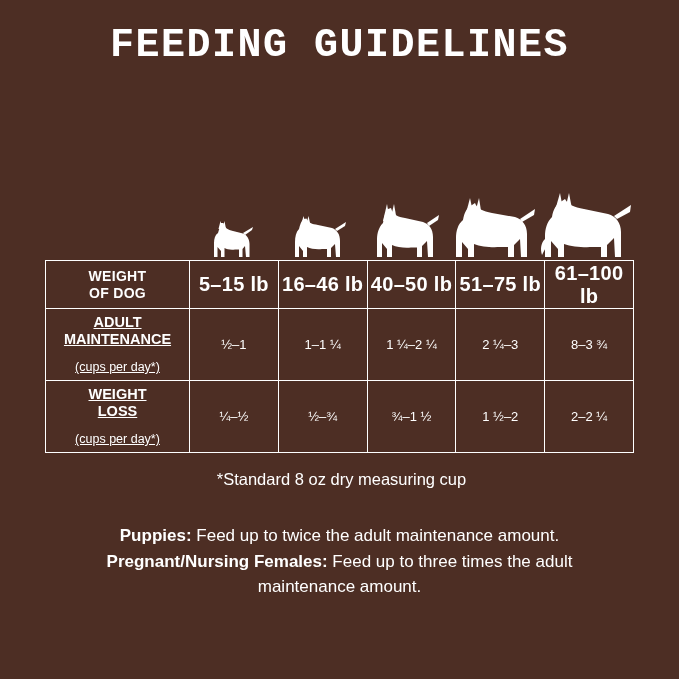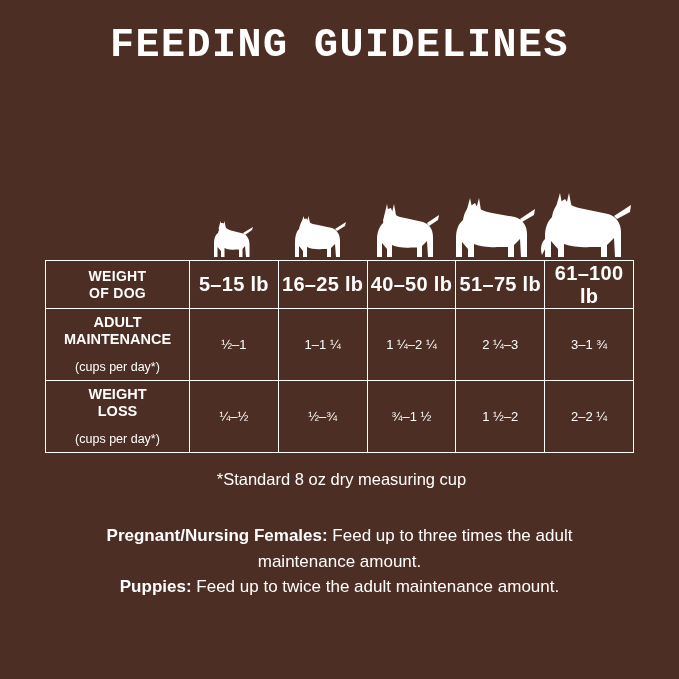--- a/index.html
+++ b/index.html
@@ -88,20 +88,21 @@
     line-height: 1.15;
   }
   table.fg tr.body td {
     height: 71px;
     font-size: 13px;
   }
   table.fg tr.body td.label {
     font-size: 14.5px;
     font-weight: bold;
     line-height: 1.2;
+    text-decoration: underline;
   }
   .sub {
     display: block;
     font-size: 12.5px;
     font-weight: normal;
     margin-top: 12px;
   }
   .frac {
     font-size: 19px;
   }
@@ -207,37 +208,37 @@
 
   <div class="table-wrap">
     <table class="fg">
       <tbody>
           <tr class="head">
         <td class="label">
           <div>WEIGHT</div>
           <div>OF DOG</div>
         </td>
         <td>5–15 lb</td>
-        <td>16–25 lb</td>
+        <td>16–46 lb</td>
         <td>40–50 lb</td>
         <td>51–75 lb</td>
         <td>61–100 lb</td>
       </tr>
 
       <tr class="body">
         <td class="label">
           <div>ADULT</div>
           <div>MAINTENANCE</div>
           <span class="sub">(cups per day*)</span>
         </td>
         <td class="frac">½–1</td>
         <td class="frac">1–1 ¼</td>
         <td class="frac">1 ¼–2 ¼</td>
         <td class="frac">2 ¼–3</td>
-        <td class="frac">3–1 ¾</td>
+        <td class="frac">8–3 ¾</td>
       </tr>
 
       <tr class="body">
         <td class="label">
           <div>WEIGHT</div>
           <div>LOSS</div>
           <span class="sub">(cups per day*)</span>
         </td>
         <td class="frac">¼–½</td>
         <td class="frac">½–¾</td>
@@ -246,20 +247,20 @@
         <td class="frac">2–2 ¼</td>
       </tr>
     </tbody>
       </table>
   </div>
 
   <div class="footnote">*Standard 8 oz dry measuring cup</div>
 
   <div class="notes">
     <div>
+      <span class="lede">Puppies:</span><span> Feed up to twice the adult maintenance amount.</span>
+    </div>
+    <div>
       <span class="lede">Pregnant/Nursing Females:</span><span> Feed up to three times the adult maintenance amount.</span>
     </div>
-    <div>
-      <span class="lede">Puppies:</span><span> Feed up to twice the adult maintenance amount.</span>
-    </div>
   </div>
 
 </div>
 
 </body></html>

